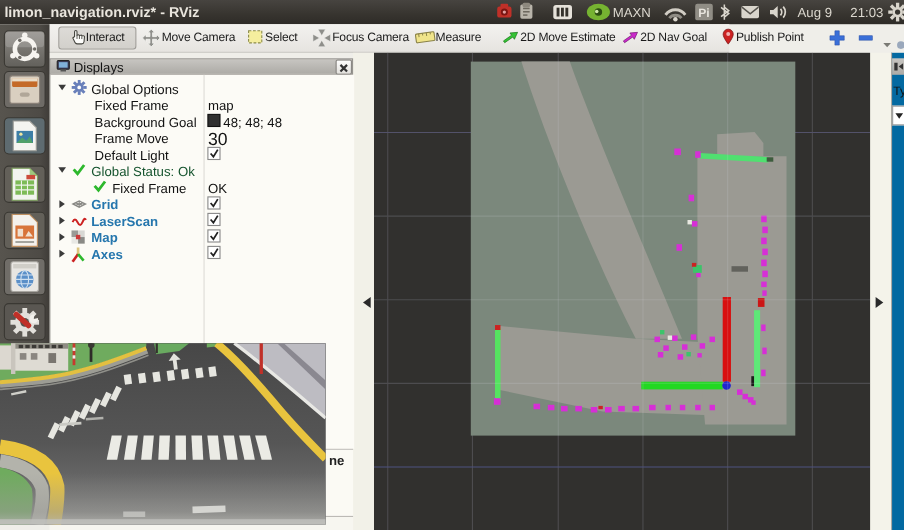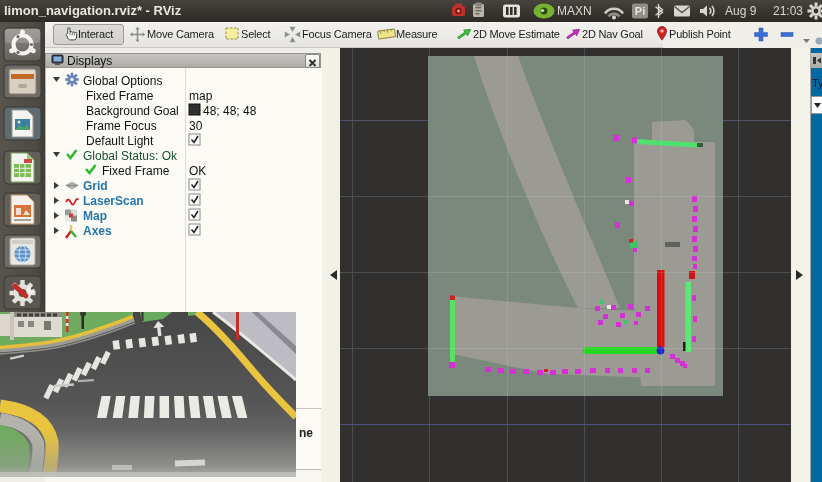--- a/index.html
+++ b/index.html
@@ -227,33 +227,33 @@
   </g>
 
   <rect x="144" y="36" width="11" height="11" fill="#303030" stroke="#111"></rect>
  </svg>
 
  <div class="txt" style="left:38px;top:21px;font-size:12px;color:#111">Global Options</div>
  <div class="txt" style="left:41px;top:36px;font-size:12px;color:#111">Fixed Frame</div>
  <div class="txt" style="left:144px;top:36px;font-size:12px;color:#111">map</div>
  <div class="txt" style="left:41px;top:51px;font-size:12px;color:#111">Background Goal</div>
  <div class="txt" style="left:158px;top:51px;font-size:12px;color:#111">48; 48; 48</div>
- <div class="txt" style="left:41px;top:66px;font-size:12px;color:#111">Frame Focus</div>
- <div class="txt" style="left:144px;top:66px;font-size:12px;color:#111">30</div>
+ <div class="txt" style="left:41px;top:66px;font-size:12px;color:#111">Frame Move</div>
+ <div class="txt" style="left:144px;top:66px;font-size:16px;color:#111">30</div>
  <div class="txt" style="left:41px;top:81px;font-size:12px;color:#111">Default Light</div>
  <div class="txt" style="left:38px;top:96px;font-size:12px;color:#14532d">Global Status: Ok</div>
  <div class="txt" style="left:57px;top:111px;font-size:12px;color:#111">Fixed Frame</div>
  <div class="txt" style="left:144px;top:111px;font-size:12px;color:#111">OK</div>
  <div class="txt" style="left:38px;top:126px;font-size:12px;font-weight:bold;color:#2576ad">Grid</div>
  <div class="txt" style="left:38px;top:141px;font-size:12px;font-weight:bold;color:#2576ad">LaserScan</div>
  <div class="txt" style="left:38px;top:156px;font-size:12px;font-weight:bold;color:#2576ad">Map</div>
  <div class="txt" style="left:38px;top:171px;font-size:12px;font-weight:bold;color:#2576ad">Axes</div>
 
  <div class="abs" style="left:0;top:355px;width:276px;height:61px;background:#fbfaf4;border-top:1px solid #c5c3bf"></div>
- <div class="txt" style="left:254px;top:373px;font-size:12px;font-weight:bold;color:#222">ne</div>
+ <div class="txt" style="left:254px;top:359px;font-size:12px;font-weight:bold;color:#222">ne</div>
 
  <div class="abs" style="left:0;top:416px;width:276px;height:13px;background:#f7f6f0;border-top:1px solid #bcbab5"></div>
 </div>
 
 <svg width="10" height="12" style="position:absolute;left:329px;top:269px">
     <path d="M8,1 L8,11 L1,6 Z" fill="#2a2a2a"></path>
   </svg>
 <svg width="10" height="12" style="position:absolute;left:794px;top:269px">
     <path d="M2,1 L2,11 L9,6 Z" fill="#2a2a2a"></path>
   </svg>

